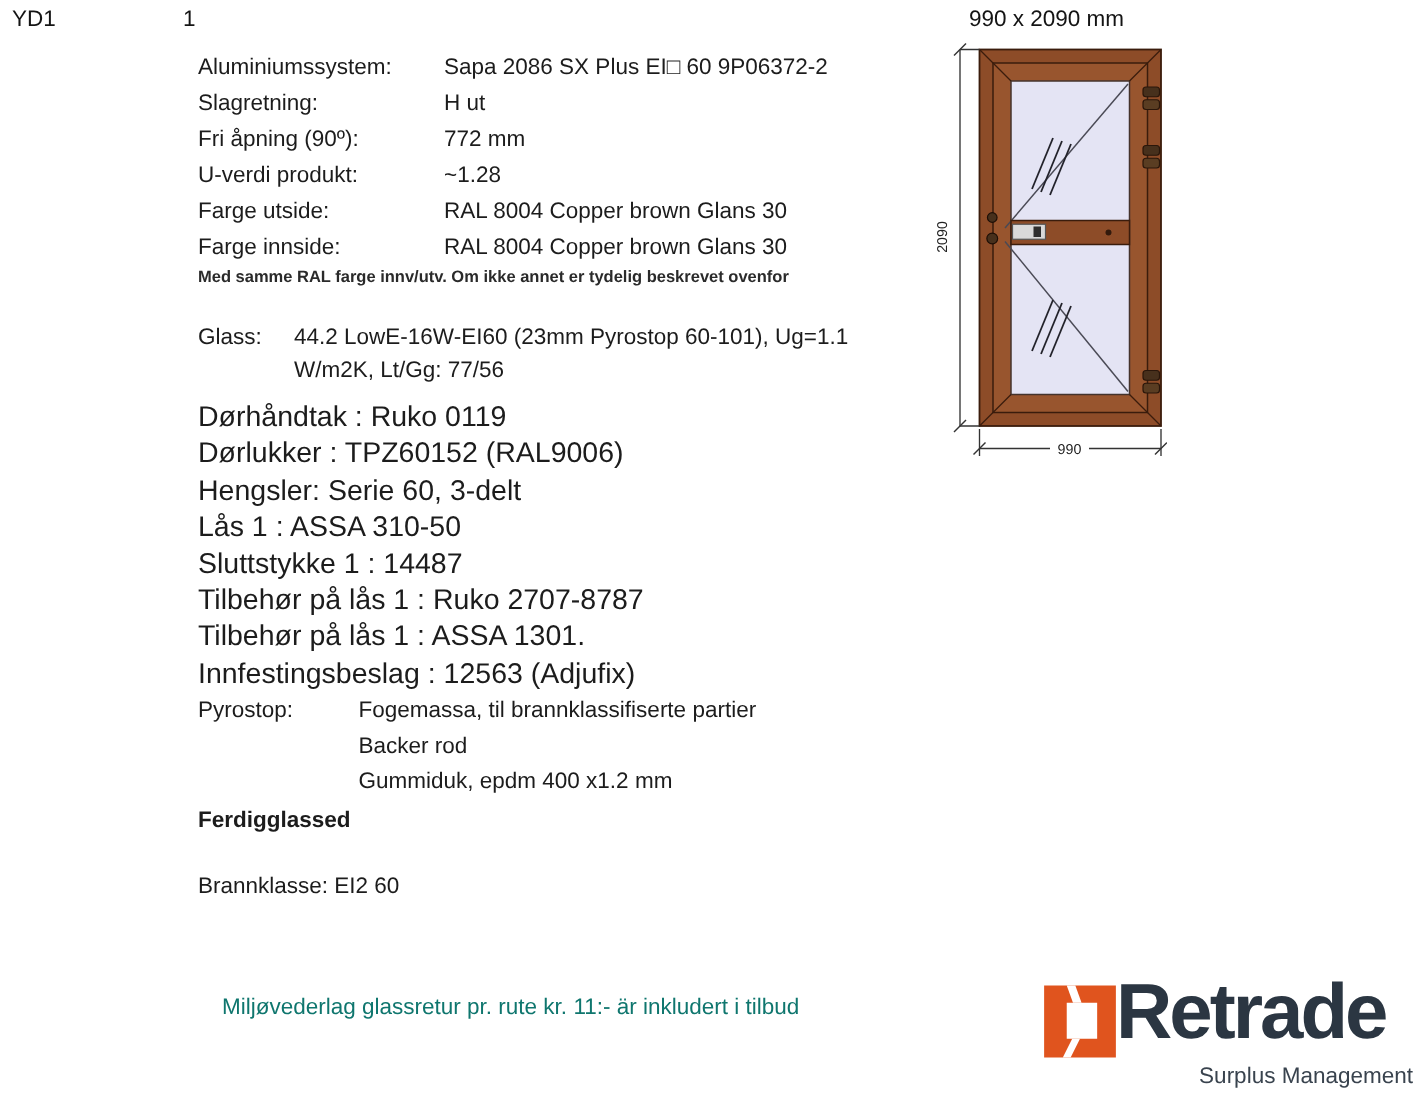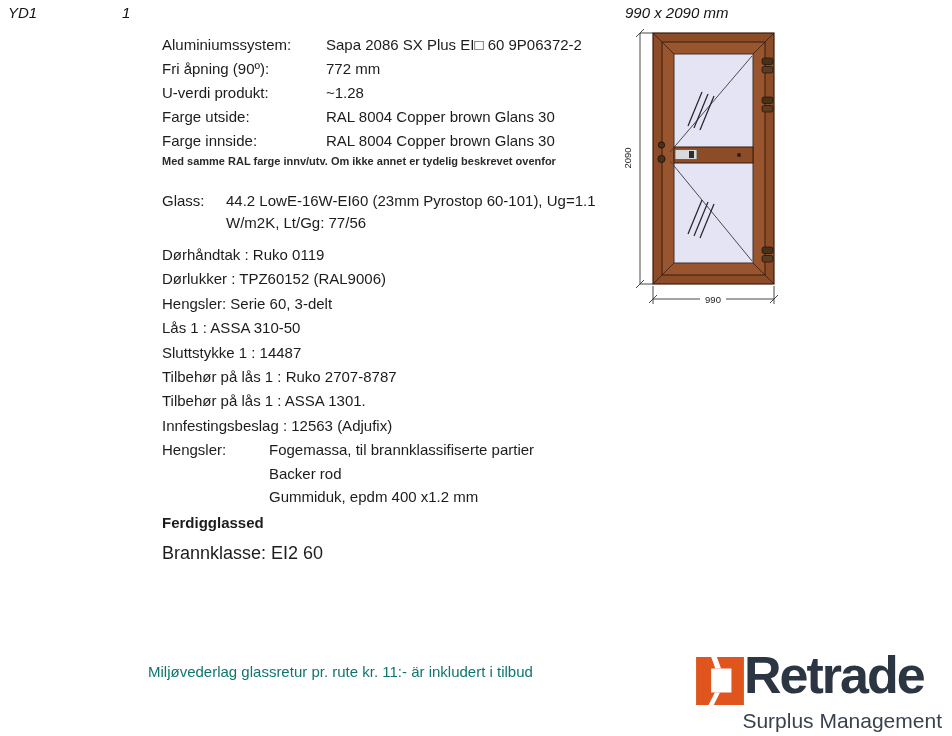--- a/index.html
+++ b/index.html
@@ -1,62 +1,66 @@
 <!DOCTYPE html>
 <html><head>
 <meta charset="utf-8">
 <style>
   html,body{margin:0;padding:0;background:#fff;}
   .page{
     position:relative;width:952px;height:736px;background:#ffffff;overflow:hidden;
     font-family:"Liberation Sans","DejaVu Sans",sans-serif;color:#1c1c1c;
   }
   
-  .hdr{position:absolute;top:4px;font-size:15px;color:#141414;font-style:italic;}
+  .hdr{position:absolute;top:4px;font-size:15px;color:#141414;}
   .hdr-code{left:8px;}
   .hdr-qty{left:122px;}
-  .hdr-size{left:625px;}
+  .hdr-size{left:646px;}
   
-  .specs{position:absolute;left:162px;top:32px;width:480px;}
+  .specs{position:absolute;left:132px;top:32px;width:480px;}
   .spec-row{display:grid;grid-template-columns:164px 1fr;height:24px;align-items:center;font-size:15px;}
   .spec-row span{white-space:nowrap;}
   .ral-note{margin-top:3px;font-size:11px;color:#2a2a2a;white-space:nowrap;font-weight:bold;}
   .glass-block{margin-top:23px;display:grid;grid-template-columns:64px 1fr;font-size:15px;line-height:22px;}
-  .hardware{margin-top:9px;font-size:15px;line-height:24.4px;}
+  .hardware{margin-top:9px;font-size:19px;line-height:24.4px;}
   .hardware div{white-space:nowrap;}
   .detaljer{display:grid;grid-template-columns:107px 1fr;font-size:15px;line-height:23.5px;}
   .finish-line{margin-top:2px;font-size:15px;line-height:24px;font-weight:bold;}
-  .fire-line{margin-top:6px;font-size:18px;line-height:24px;}
+  .fire-line{margin-top:20px;font-size:15px;line-height:24px;}
   .footer-note{position:absolute;left:148px;top:663px;font-size:15px;color:#0f766e;white-space:nowrap;}
   
   .drawing{position:absolute;left:618px;top:26px;width:160px;height:285px;}
   .drawing svg{display:block;}
   
   .logo{position:absolute;left:694px;top:638px;width:252px;height:78px;margin-top:15px;}
   .logo-mark{position:absolute;left:0;top:2px;width:52px;height:52px;}
   .logo-word{
     position:absolute;left:50px;top:-8px;font-size:52px;font-weight:bold;
     letter-spacing:-2px;color:#2b3642;font-family:"Liberation Sans","DejaVu Sans",sans-serif;
   }
-  .logo-tag{position:absolute;right:4px;top:56px;font-size:21px;color:#39434e;}
+  .logo-tag{position:absolute;right:4px;top:56px;font-size:15px;color:#39434e;}
 </style>
 </head>
 <body>
 
 <div class="page">
 
   <span class="hdr hdr-code">YD1</span>
   <span class="hdr hdr-qty">1</span>
   <span class="hdr hdr-size">990 x 2090 mm</span>
 
   <div class="specs">
 
     <div class="spec-row">
       <span>Aluminiumssystem:</span>
       <span>Sapa 2086 SX Plus EI□ 60 9P06372-2</span>
+    </div>
+    <div class="spec-row">
+      <span>Slagretning:</span>
+      <span>H ut</span>
     </div>
     <div class="spec-row">
       <span>Fri åpning (90º):</span>
       <span>772 mm</span>
     </div>
     <div class="spec-row">
       <span>U-verdi produkt:</span>
       <span>~1.28</span>
     </div>
     <div class="spec-row">
@@ -83,21 +87,21 @@
       <div>Dørlukker : TPZ60152 (RAL9006)</div>
       <div>Hengsler: Serie 60, 3-delt</div>
       <div>Lås 1 : ASSA 310-50</div>
       <div>Sluttstykke 1 : 14487</div>
       <div>Tilbehør på lås 1 : Ruko 2707-8787</div>
       <div>Tilbehør på lås 1 : ASSA 1301.</div>
       <div>Innfestingsbeslag : 12563 (Adjufix)</div>
     </div>
 
     <div class="detaljer">
-      <span>Hengsler:</span>
+      <span>Pyrostop:</span>
       <span>
         <div>Fogemassa, til brannklassifiserte partier</div>
         <div>Backer rod</div>
         <div>Gummiduk, epdm 400 x1.2 mm</div>
       </span>
     </div>
 
     <div class="finish-line">Ferdigglassed</div>
     <div class="fire-line">Brannklasse: EI2 60</div>
   </div>

